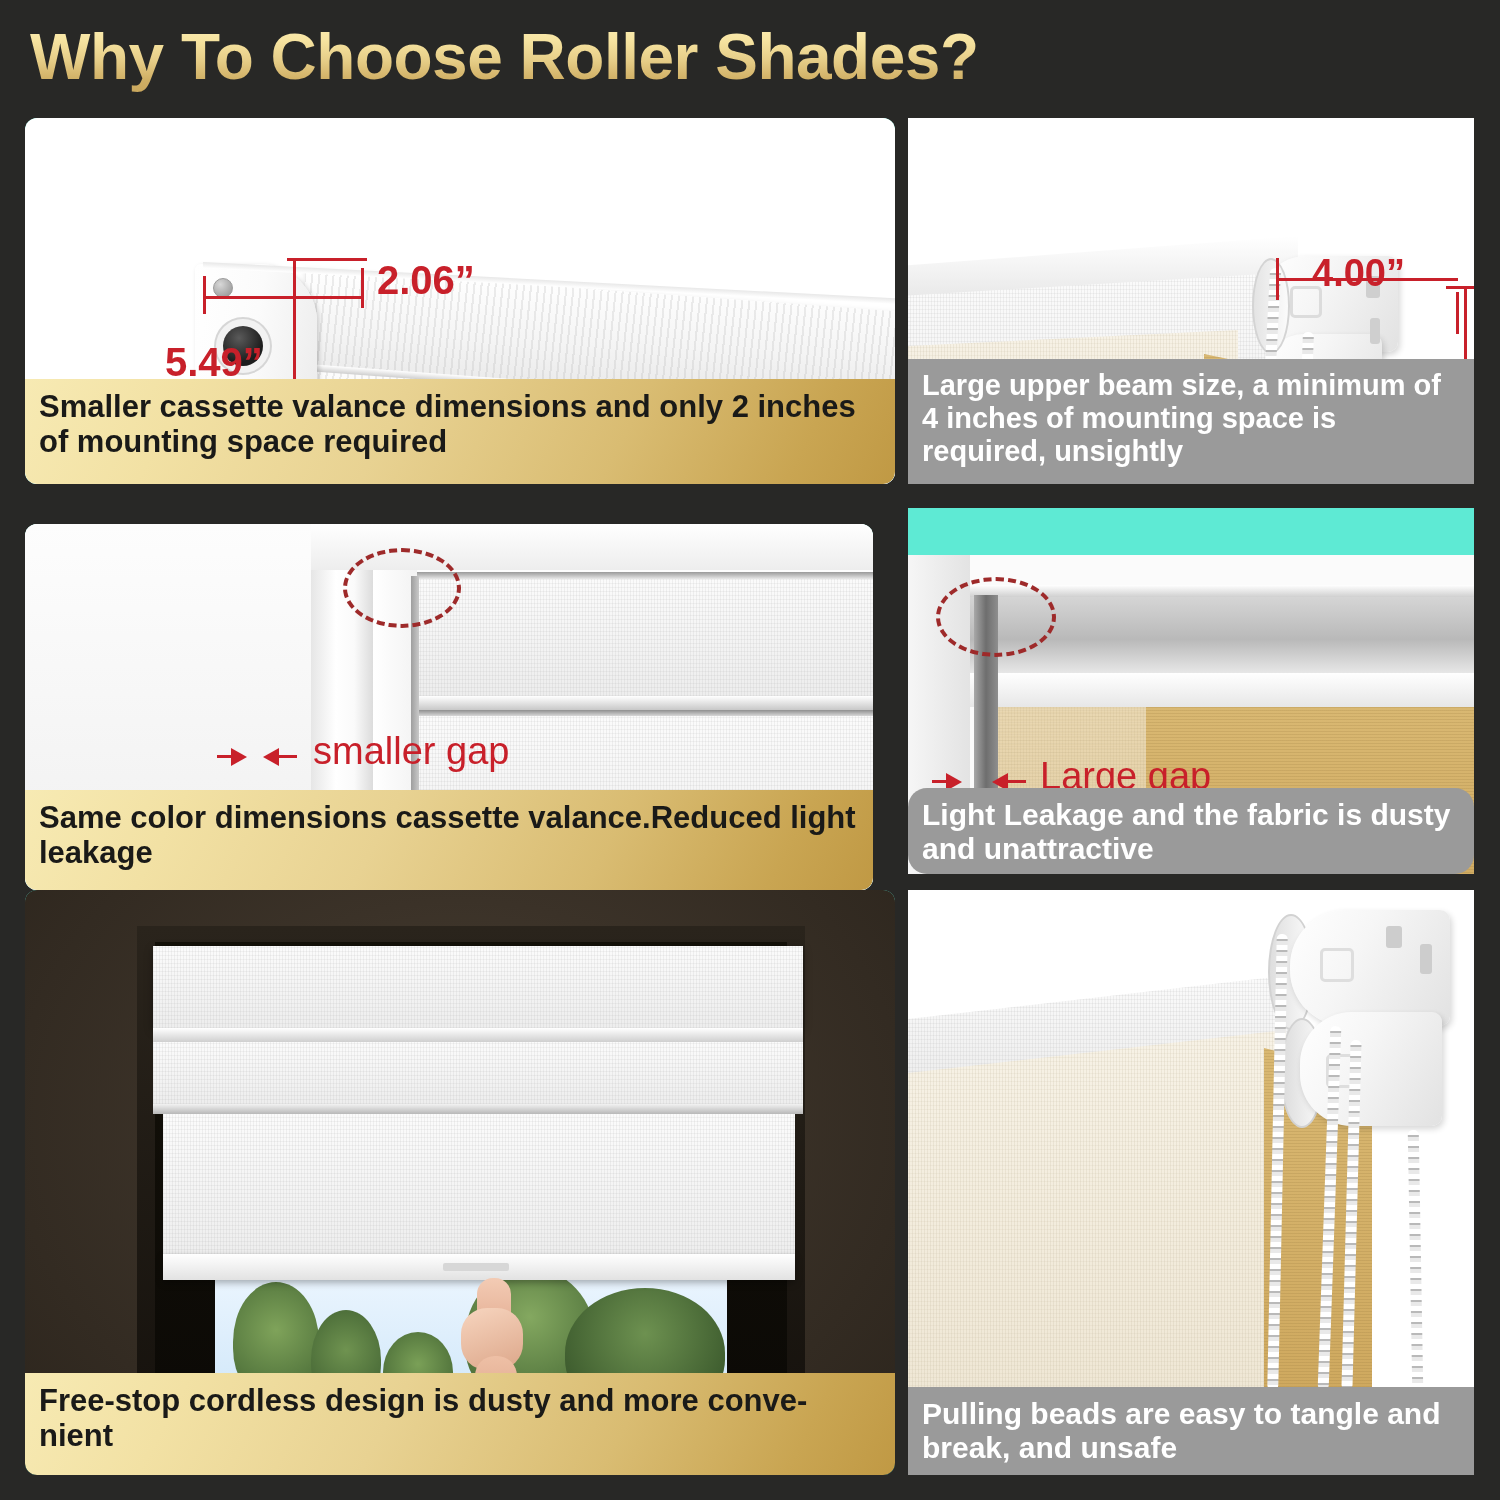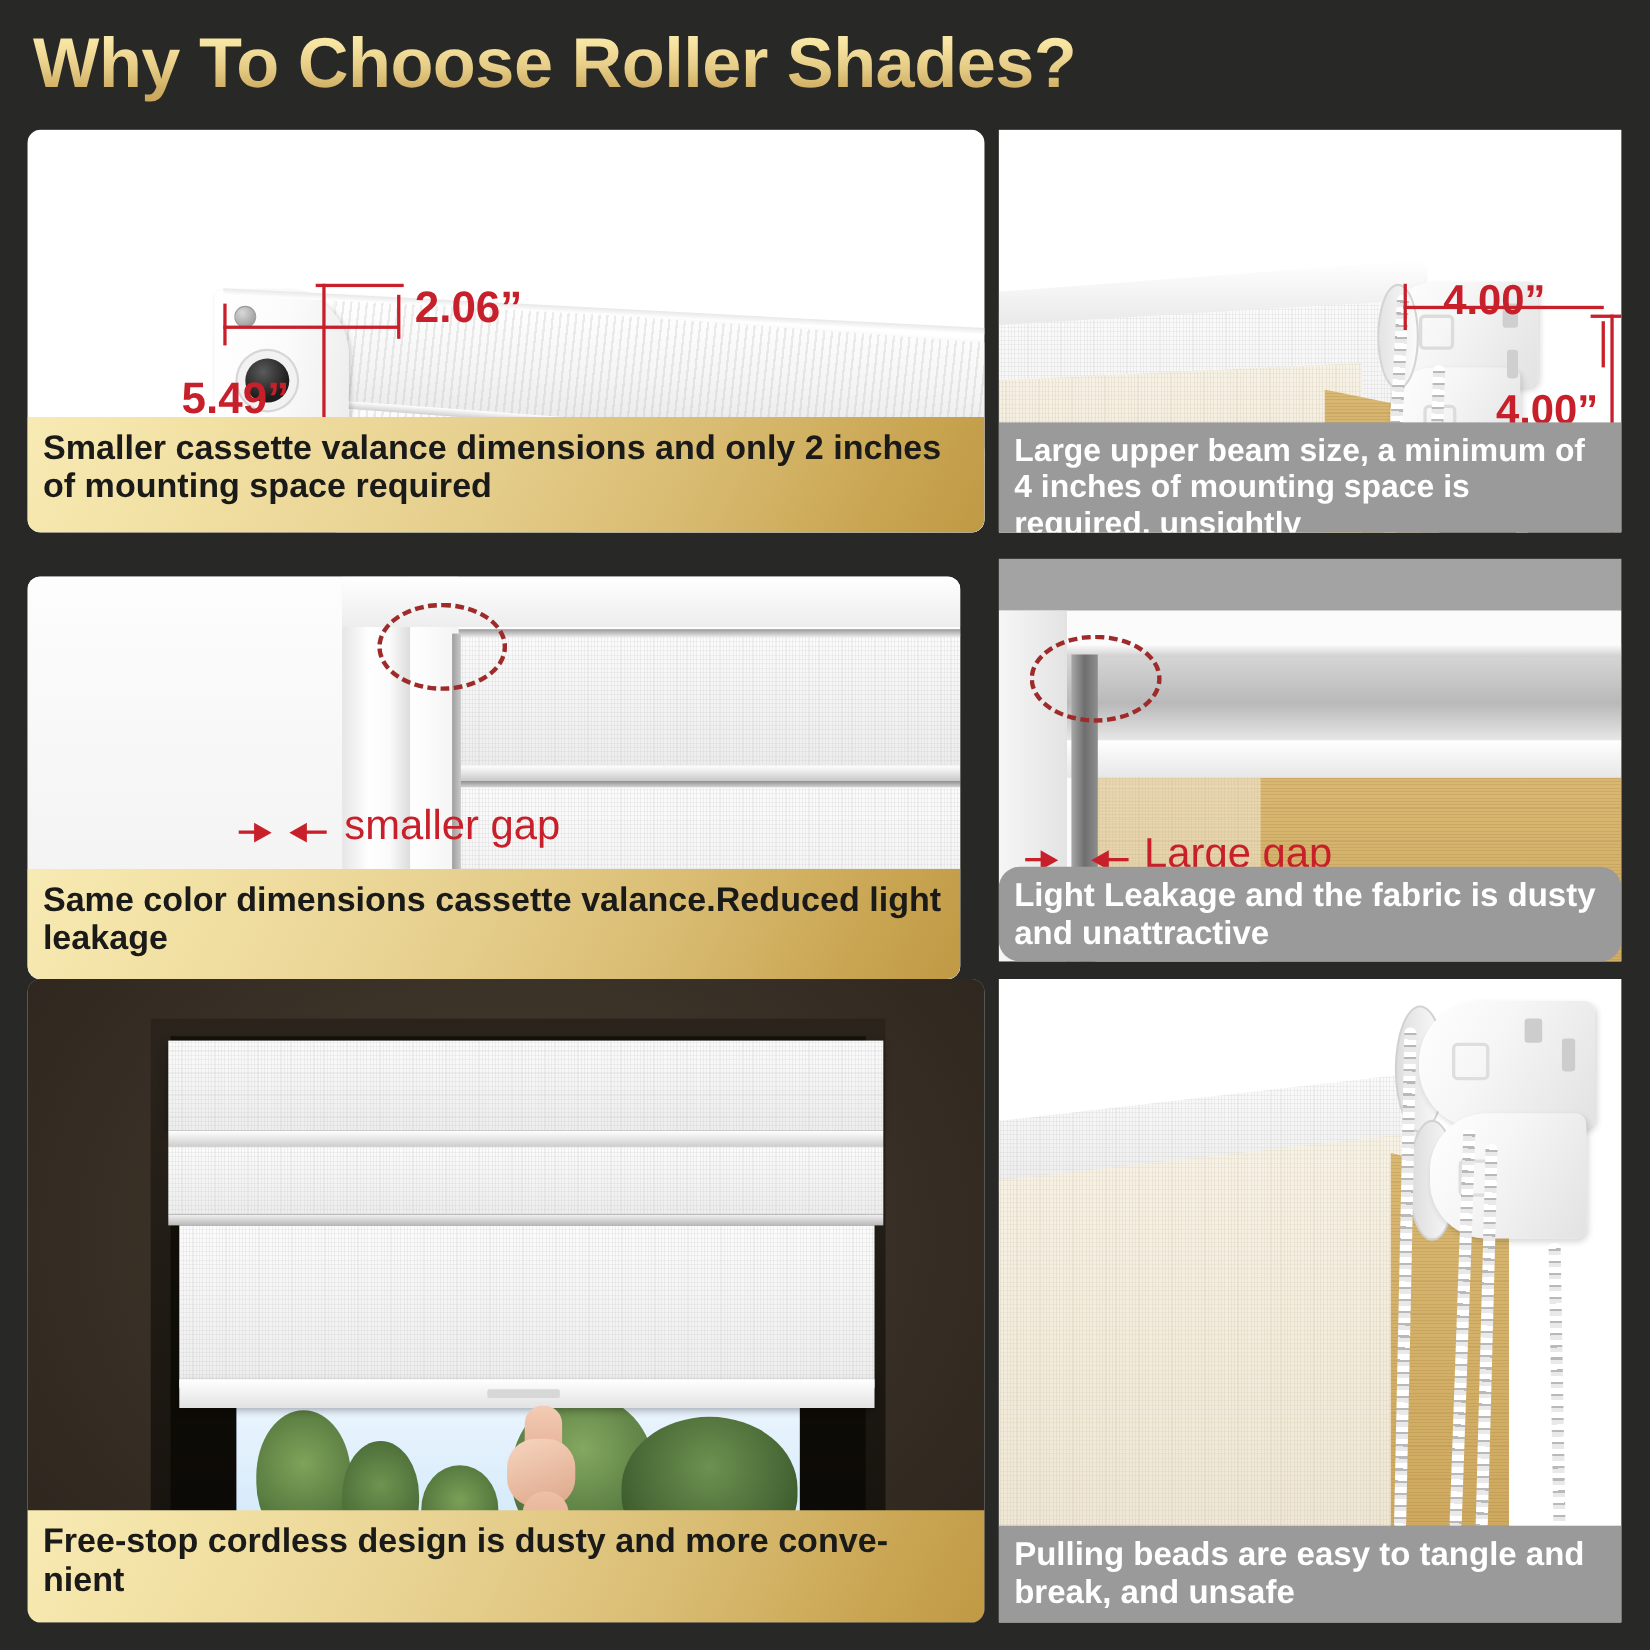--- a/index.html
+++ b/index.html
@@ -15,21 +15,21 @@
   .title{
     position:absolute;left:30px;top:20px;
     font-size:64px;font-weight:bold;letter-spacing:-0.5px;
     background:linear-gradient(180deg,#fdf0b8 0%,#f6e3a0 28%,#e6cd87 55%,#cfae63 82%,#c9a65c 100%);
     -webkit-background-clip:text;background-clip:text;color:transparent;
     -webkit-text-fill-color:transparent;
     white-space:nowrap;
   }
 
   
-  .panel{position:absolute;overflow:hidden;background:#a3a3a3;}
+  .panel{position:absolute;overflow:hidden;background:#5eead4;}
   .panel.left{border-radius:12px;}
   .panel.right{border-radius:0;}
 
   .photo{position:absolute;left:0;top:0;right:0;bottom:0;overflow:hidden;}
 
   
   .cap{
     position:absolute;left:0;right:0;bottom:0;
     box-sizing:border-box;
     padding:10px 14px 8px 14px;
@@ -228,21 +228,21 @@
       <div class="dline h" style="left:368px;top:160px;width:182px;"></div>
       <div class="tick" style="left:368px;top:140px;height:42px;"></div>
       <div class="tick" style="left:548px;top:174px;height:42px;"></div>
       <div class="dimtxt" style="left:404px;top:134px;font-size:38px;">4.00”</div>
 
       <div class="dline v" style="left:556px;top:168px;height:214px;"></div>
       <div class="tickh" style="left:538px;top:168px;width:44px;"></div>
       <div class="dimtxt" style="left:452px;top:234px;font-size:38px;">4.00”</div>
     </div>
 
-    <div class="cap grey tall" style="height:100px;">Large upper beam size, a minimum of 4 inches of mounting space is required, unsightly</div>
+    <div class="cap grey tall" style="height:125px;">Large upper beam size, a minimum of 4 inches of mounting space is required, unsightly</div>
   </div>
 
   <div class="panel left" style="left:25px;top:524px;width:848px;height:366px;">
     <div class="photo" style="background:#fdfdfd;">
 
       <div class="p3-wallL" style="left:0;top:0;width:286px;height:100%;"></div>
 
       <div class="p3-frame" style="left:286px;top:0;width:62px;height:100%;
                   background:linear-gradient(90deg,#e6e6e6,#ffffff 40%,#fafafa 70%,#dcdcdc);"></div>
       <div style="position:absolute;left:348px;top:0;width:44px;height:100%;

